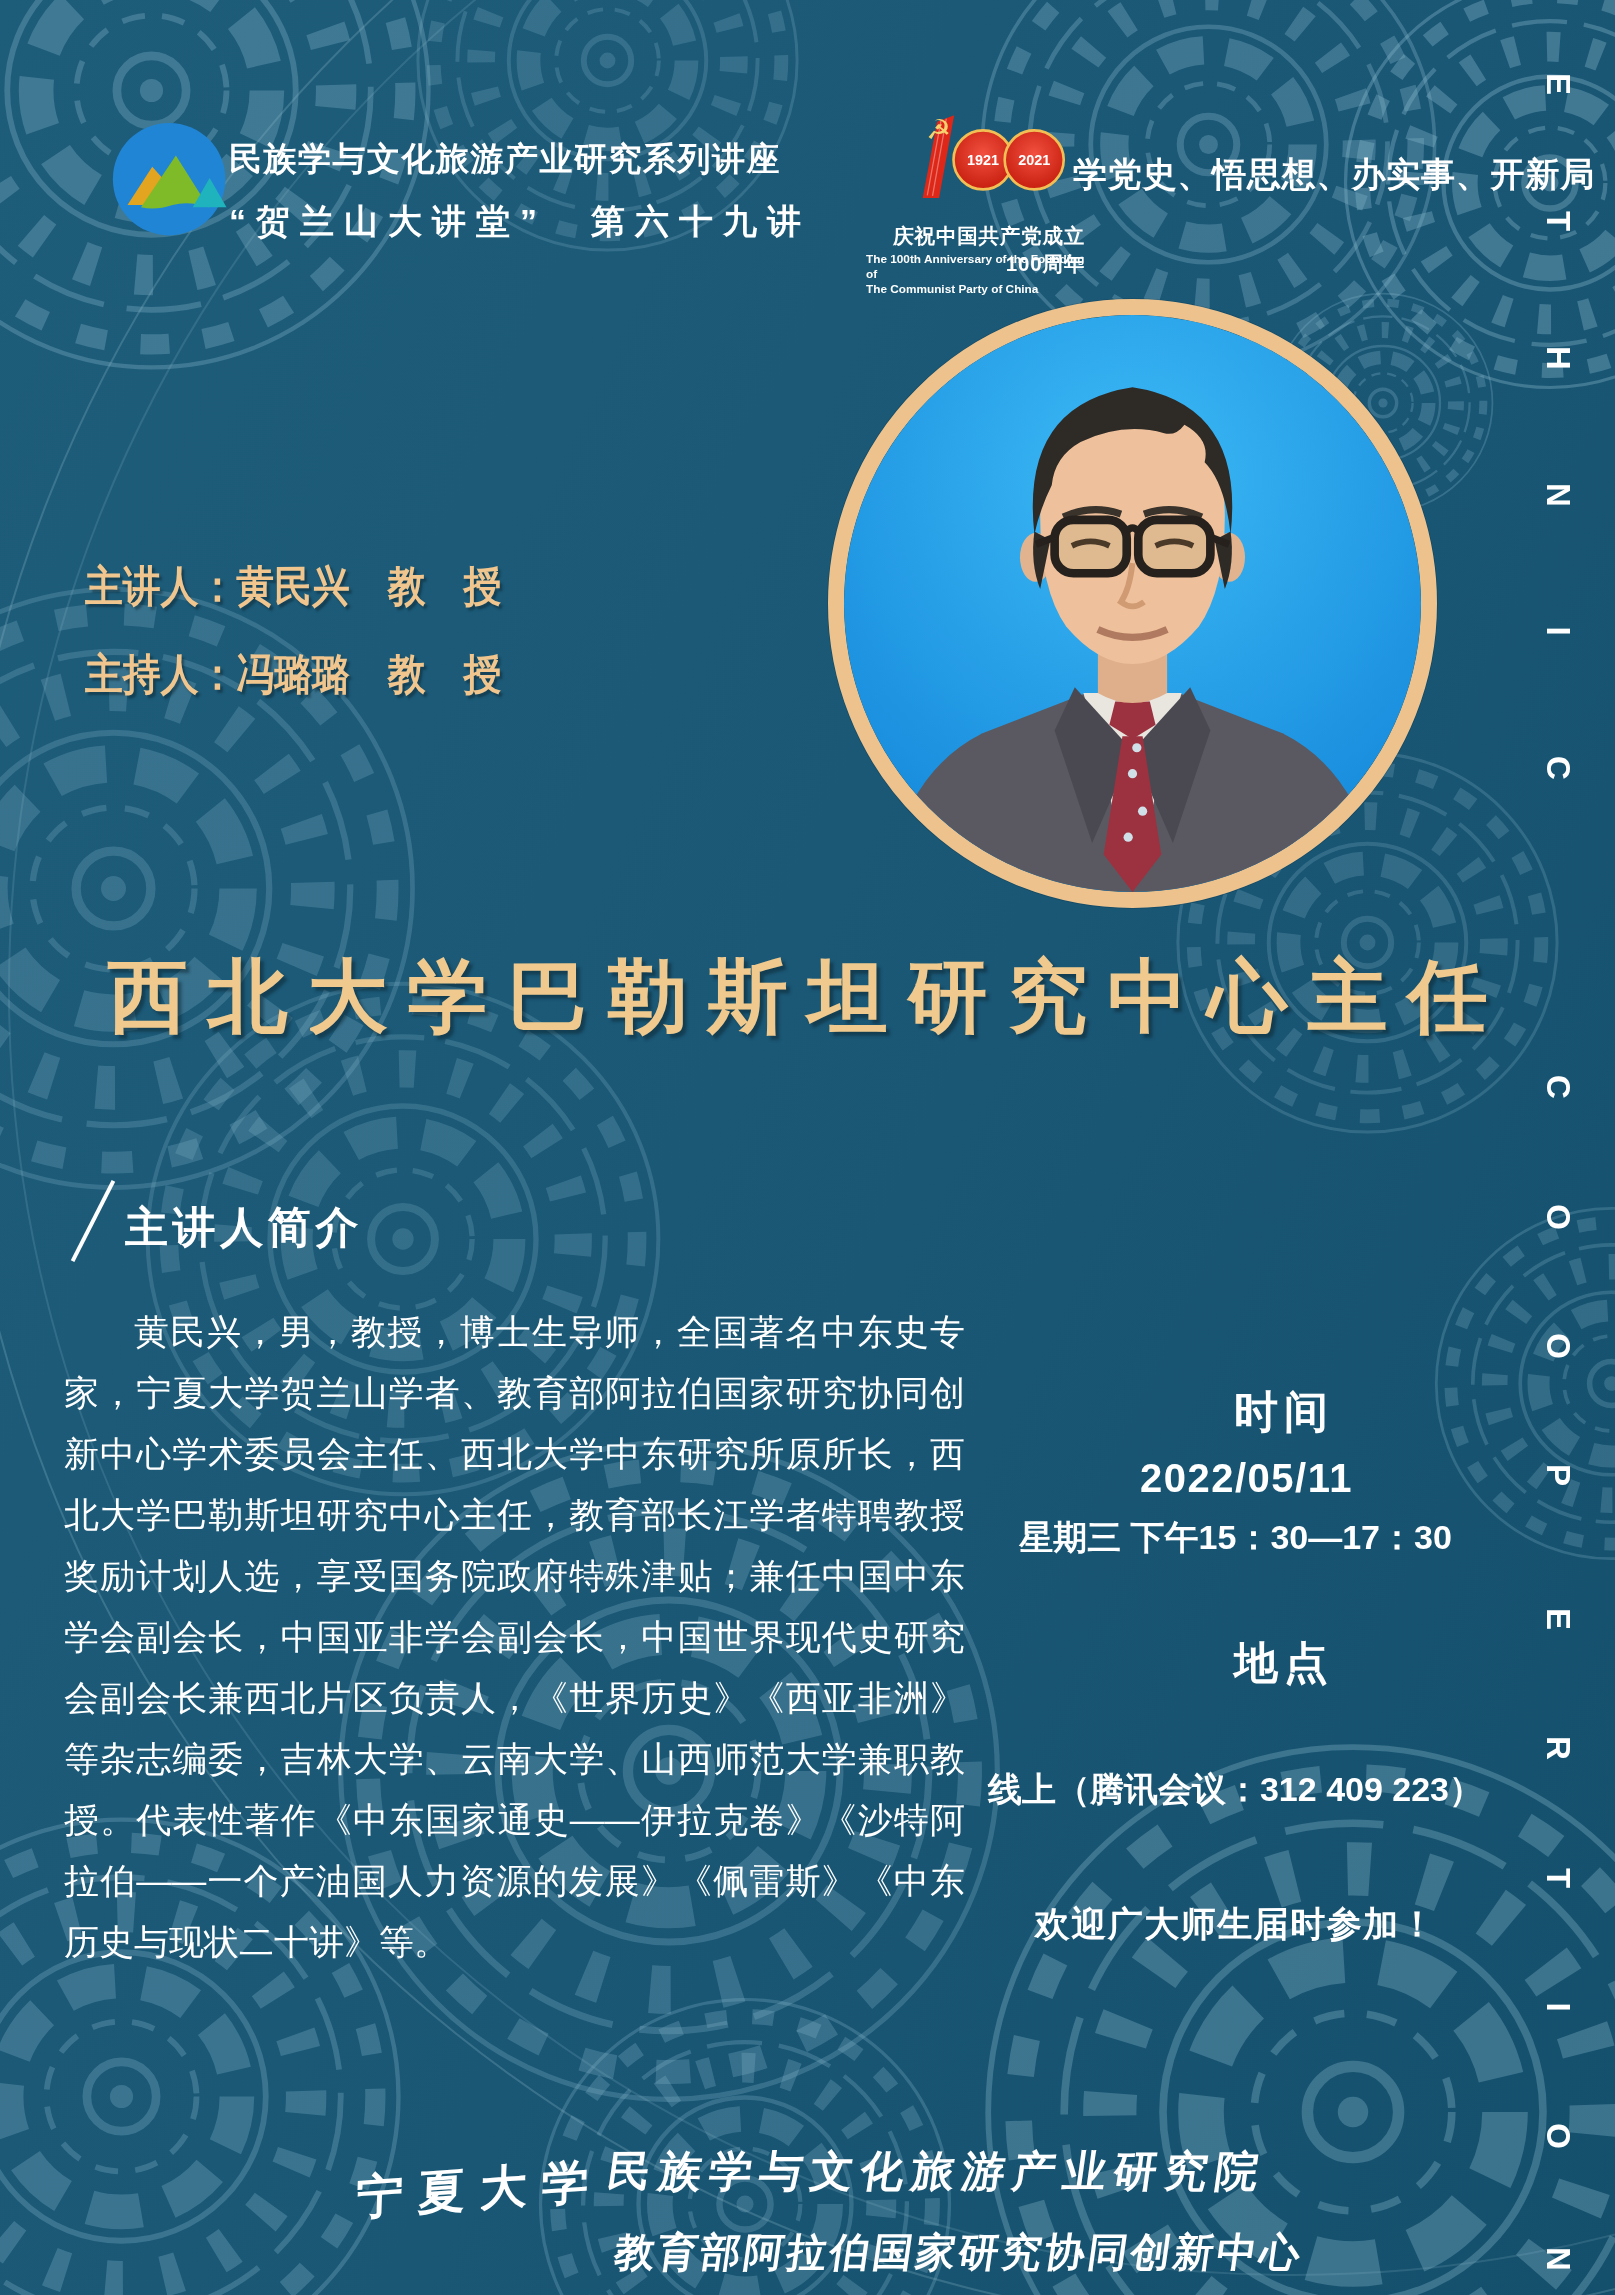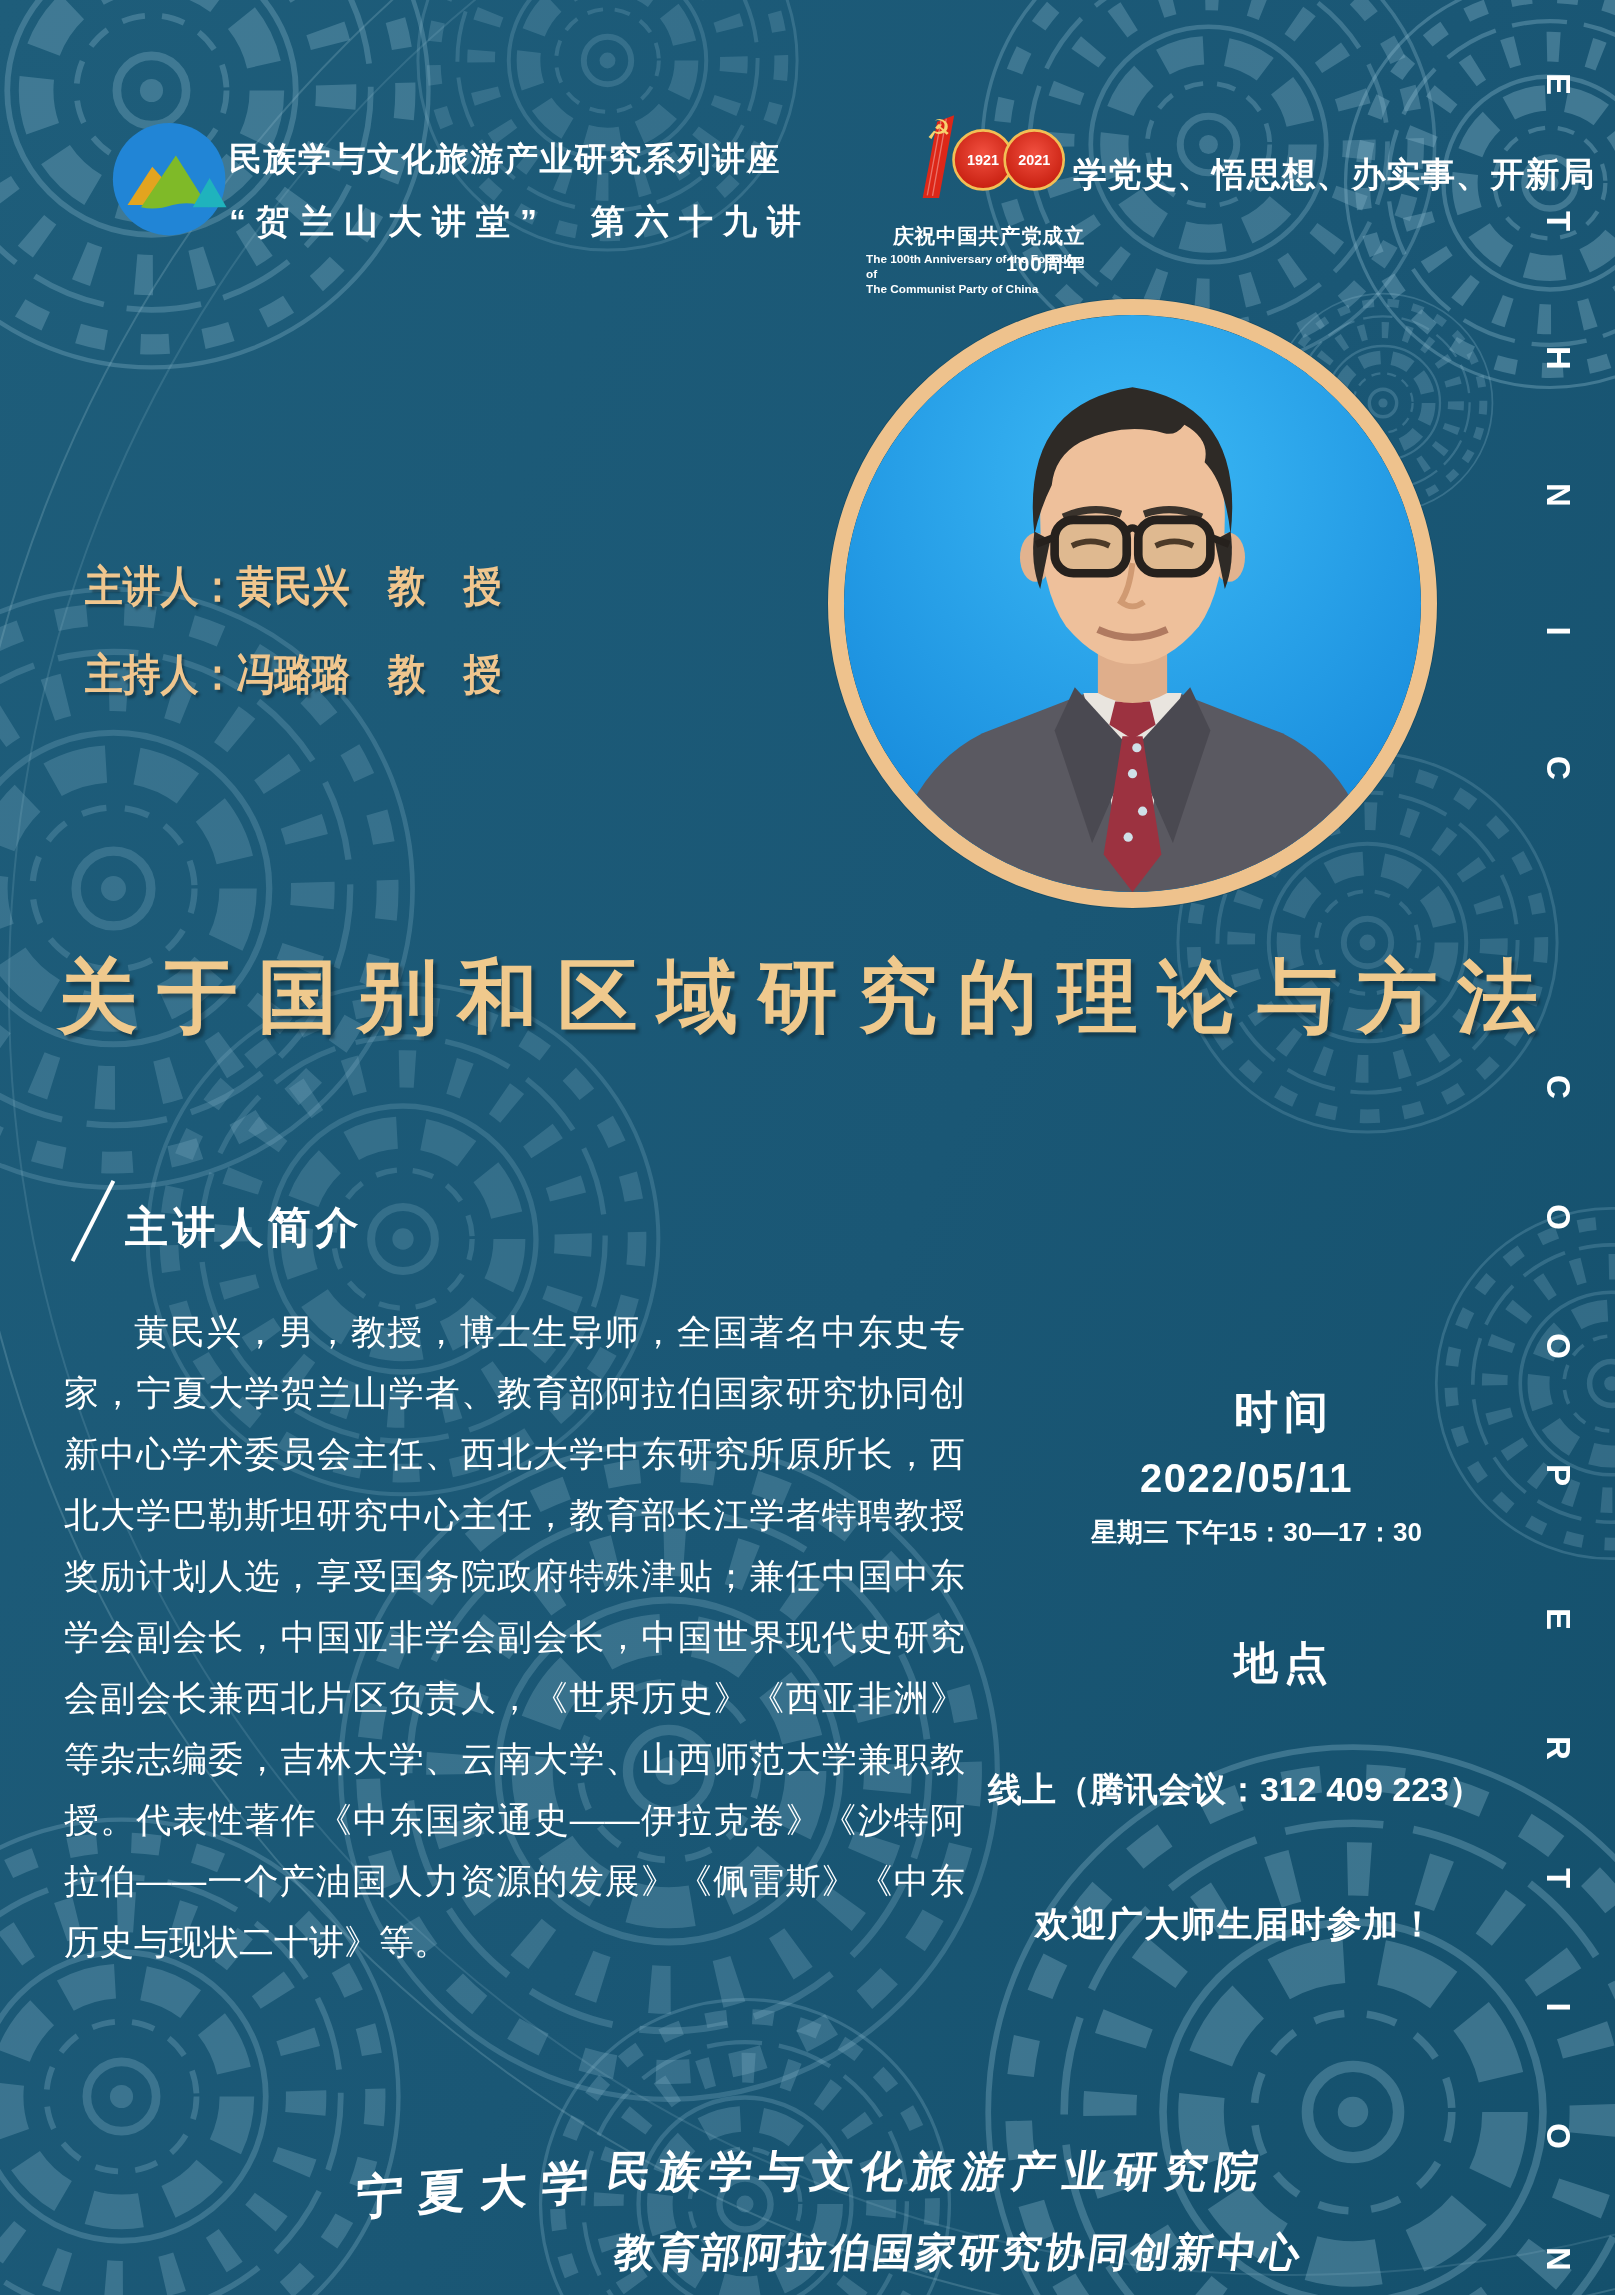--- a/index.html
+++ b/index.html
@@ -39,21 +39,21 @@
   
   .bio-slash{left:91px;top:1176px;width:3.8px;height:90px;background:#ffffff;transform:rotate(27deg);}
   .bio-head{left:125px;top:1199px;font-size:43px;font-weight:bold;letter-spacing:4.6px;}
   .bio-text{left:64px;top:1301px;width:901px;font-size:35px;line-height:61px;font-weight:500;
             text-align:justify;text-indent:2em;color:#ffffff;}
   
   .sched{width:577px;left:947px;text-align:center;color:#ffffff;}
   .sched-head{font-family:"Liberation Serif","DejaVu Serif",serif;font-weight:900;font-size:44px;letter-spacing:6px;}
   .time-label{top:1383px;left:1079px;width:410px;}
   .date-line{top:1456px;left:1011px;width:471px;font-size:40px;font-weight:600;letter-spacing:1.5px;}
-  .time-line{top:1515px;left:968px;width:577px;font-size:26px;font-weight:600;}
+  .time-line{top:1515px;left:947px;width:577px;font-size:34px;font-weight:600;}
   .place-label{top:1634px;left:1079px;width:410px;}
   .offline-line{top:1708px;left:947px;width:577px;font-size:34px;font-weight:600;}
   .online-line{top:1767px;left:947px;width:577px;font-size:34px;font-weight:600;}
   .welcome-line{top:1901px;left:947px;width:577px;font-size:35px;font-weight:bold;letter-spacing:1.5px;}
   
   .footer-univ{left:356px;top:2158px;font-family:"Liberation Serif","DejaVu Serif",serif;font-weight:900;
                font-size:47px;letter-spacing:15px;transform:rotate(-4deg) skewX(-6deg);}
   .footer-org1{left:608px;top:2143px;font-family:"Liberation Serif","DejaVu Serif",serif;font-weight:900;
                font-size:43px;letter-spacing:7.6px;transform:skewX(-8deg);}
   .footer-org2{left:615px;top:2225px;font-family:"Liberation Serif","DejaVu Serif",serif;font-weight:900;
@@ -204,21 +204,21 @@
         <path d="M196 150 Q 200 145 204 150" stroke="#26211d" stroke-width="5" fill="none"></path>
         <path d="M146 154 L 133 159 M254 154 L 267 159" stroke="#26211d" stroke-width="5"></path>
         <path d="M158 160 Q 171 154 184 160" stroke="#4c3a28" stroke-width="4" fill="none"></path>
         <path d="M216 160 Q 229 154 242 160" stroke="#4c3a28" stroke-width="4" fill="none"></path>
         <path d="M200 172 Q 198 190 192 199 Q 200 205 208 199" stroke="#d09a72" stroke-width="4" fill="none"></path>
         <path d="M176 218 Q 200 229 224 218" stroke="#b07a60" stroke-width="5" fill="none"></path>
       </g>
     </svg>
   </div>
 
-  <div class="abs main-title">关于国别和区域研究的理论与方法</div>
+  <div class="abs main-title">西北大学巴勒斯坦研究中心主任</div>
 
   <div class="abs bio-slash"></div>
   <div class="abs bio-head white">主讲人简介</div>
   <div class="abs bio-text">黄民兴，男，教授，博士生导师，全国著名中东史专家，宁夏大学贺兰山学者、教育部阿拉伯国家研究协同创新中心学术委员会主任、西北大学中东研究所原所长，西北大学巴勒斯坦研究中心主任，教育部长江学者特聘教授奖励计划人选，享受国务院政府特殊津贴；兼任中国中东学会副会长，中国亚非学会副会长，中国世界现代史研究会副会长兼西北片区负责人，《世界历史》《西亚非洲》等杂志编委，吉林大学、云南大学、山西师范大学兼职教授。代表性著作《中东国家通史——伊拉克卷》《沙特阿拉伯——一个产油国人力资源的发展》《佩雷斯》《中东历史与现状二十讲》等。</div>
 
   <div class="abs sched sched-head time-label">时间</div>
   <div class="abs sched date-line">2022/05/11</div>
   <div class="abs sched time-line">星期三 下午15：30—17：30</div>
   <div class="abs sched sched-head place-label">地点</div>
   <div class="abs sched online-line">线上（腾讯会议：312 409 223）</div>

